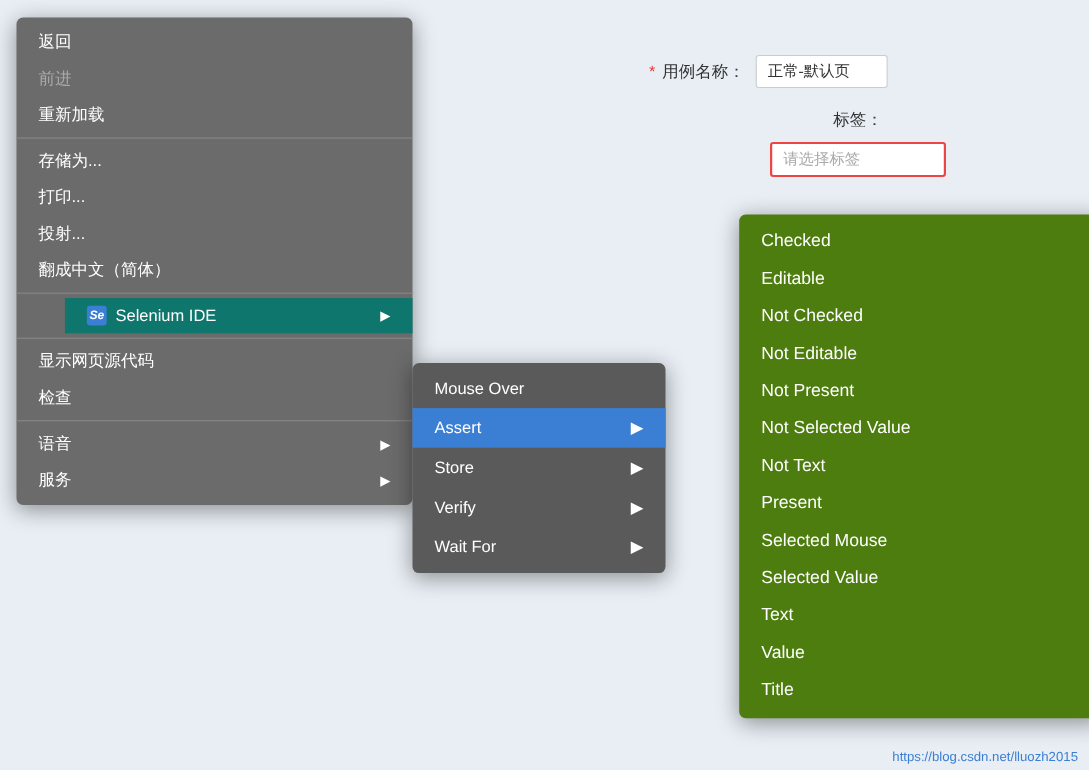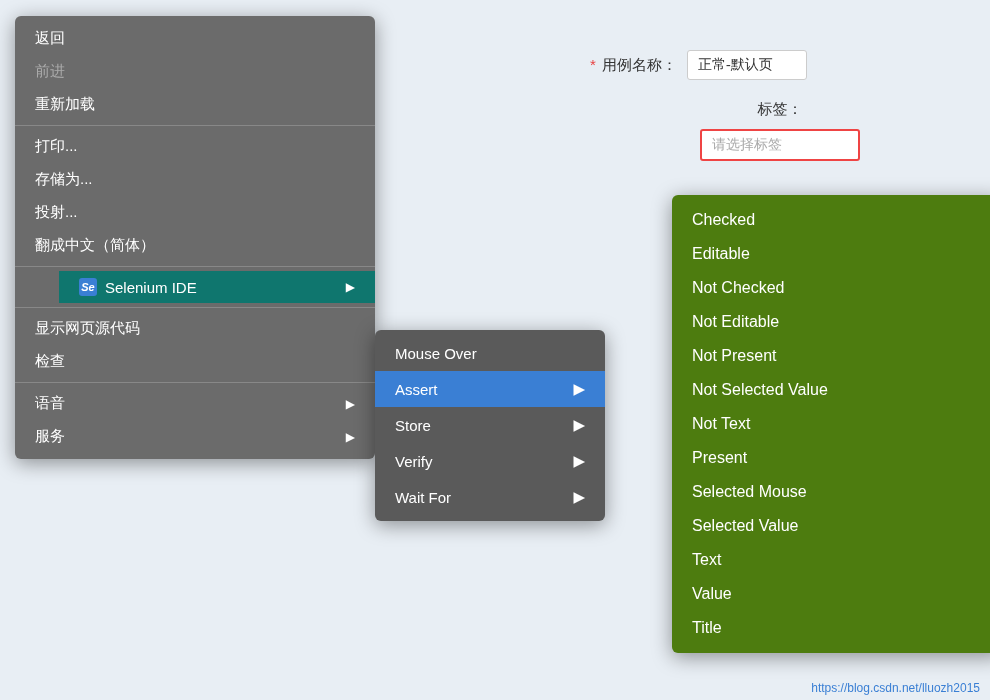--- a/index.html
+++ b/index.html
@@ -223,24 +223,24 @@
     <span>返回</span>
   </div>
   <div class="menu-item disabled">
     <span>前进</span>
   </div>
   <div class="menu-item">
     <span>重新加载</span>
   </div>
   <div class="menu-divider"></div>
   <div class="menu-item">
+    <span>存储为...</span>
+  </div>
+  <div class="menu-item">
     <span>打印...</span>
-  </div>
-  <div class="menu-item">
-    <span>存储为...</span>
   </div>
   <div class="menu-item">
     <span>投射...</span>
   </div>
   <div class="menu-item">
     <span>翻成中文（简体）</span>
   </div>
   <div class="menu-divider"></div>
   <div class="menu-item active">
     <span style="display:flex;align-items:center;">

